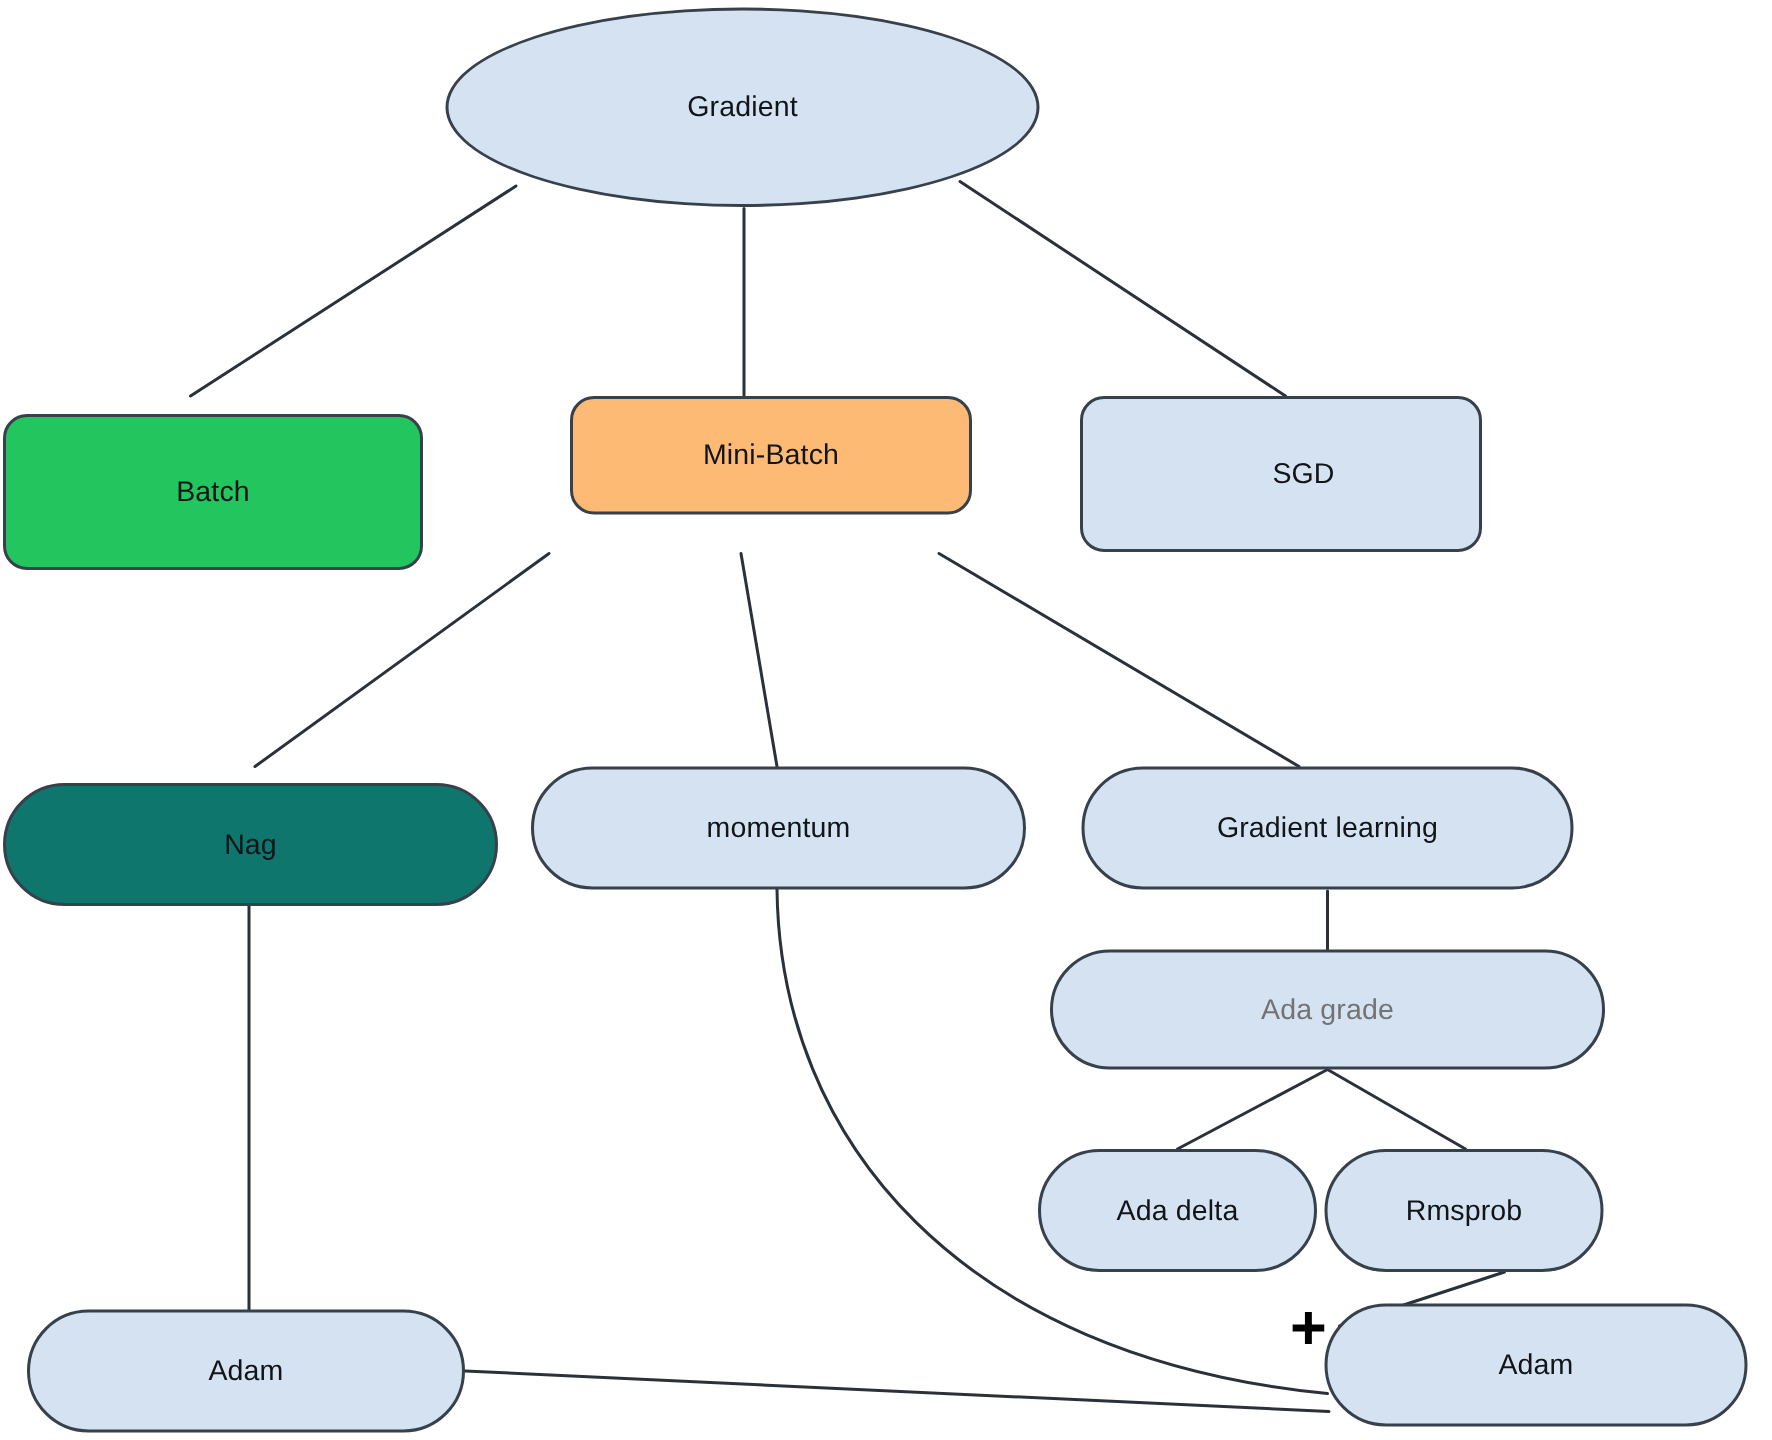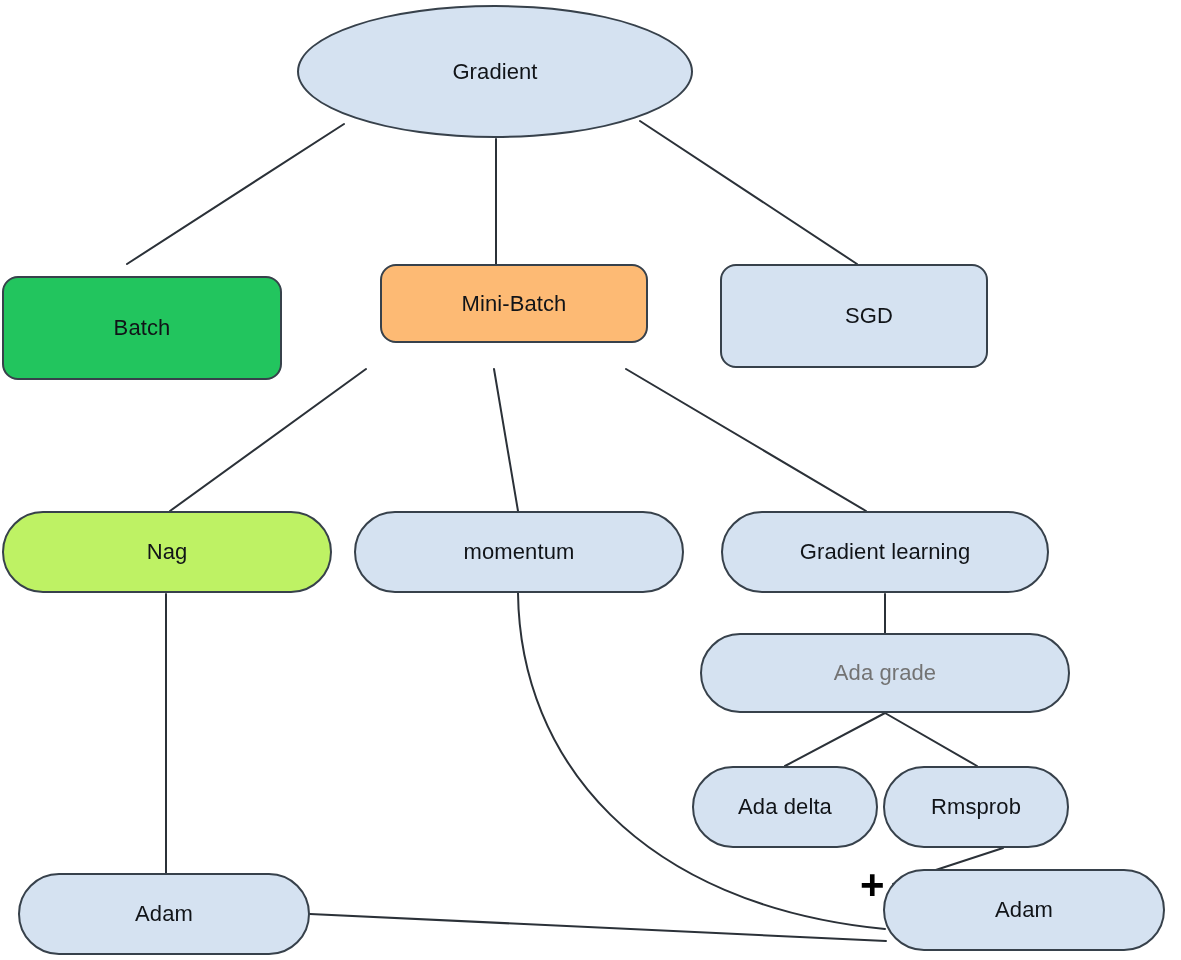--- a/index.html
+++ b/index.html
@@ -29,21 +29,21 @@
     box-sizing: border-box;
     background: #d5e2f1;
     border: 2px solid #37414b;
     display: flex;
     align-items: center;
     justify-content: center;
     color: #0d0d0d;
     z-index: 2;
   }
   .node-label {
-    font-size: 22px;
+    font-size: 19px;
     line-height: 1;
     letter-spacing: 0.1px;
     white-space: nowrap;
     color: #111418;
   }
   .shape-ellipse { border-radius: 50%; }
   .shape-rounded { border-radius: 16px; }
   .shape-pill    { border-radius: 999px; }
 
   .plus-sign {
@@ -83,21 +83,21 @@
       </div>
       <div class="node shape-rounded" style="left: 2px; top: 264px; width: 280px; height: 104px; background: #22c55e; border-color: rgb(55, 65, 75); margin-top: 12px;">
         <span class="node-label" style="color: rgb(17, 20, 24);">Batch</span>
       </div>
       <div class="node shape-rounded" style="left: 380px; top: 264px; width: 268px; height: 79px; background: #fdba74; border-color: rgb(55, 65, 75);">
         <span class="node-label" style="color: rgb(17, 20, 24);">Mini-Batch</span>
       </div>
       <div class="node shape-rounded" style="left: 720px; top: 264px; width: 268px; height: 104px; background: rgb(213, 226, 241); border-color: rgb(55, 65, 75);">
         <span class="node-label" style="color: rgb(17, 20, 24); margin-left: 30px;">SGD</span>
       </div>
-      <div class="node shape-pill" style="left: 2px; top: 511px; width: 330px; height: 82px; background: #bef264; border-color: rgb(55, 65, 75);">
+      <div class="node shape-pill" style="left: 2px; top: 522px; width: 330px; height: 82px; background: #0f766e; border-color: rgb(55, 65, 75);">
         <span class="node-label" style="color: rgb(17, 20, 24);">Nag</span>
       </div>
       <div class="node shape-pill" style="left: 354px; top: 511px; width: 330px; height: 82px; background: rgb(213, 226, 241); border-color: rgb(55, 65, 75);">
         <span class="node-label" style="color: rgb(17, 20, 24); text-align: center;">momentum</span>
       </div>
       <div class="node shape-pill" style="left: 721px; top: 511px; width: 328px; height: 82px; background: rgb(213, 226, 241); border-color: rgb(55, 65, 75);">
         <span class="node-label" style="color: rgb(17, 20, 24);">Gradient learning</span>
       </div>
       <div class="node shape-pill" style="left: 700px; top: 633px; width: 370px; height: 80px; background: rgb(213, 226, 241); border-color: rgb(55, 65, 75);">
         <span class="node-label" style="color: #737373;">Ada grade</span>

